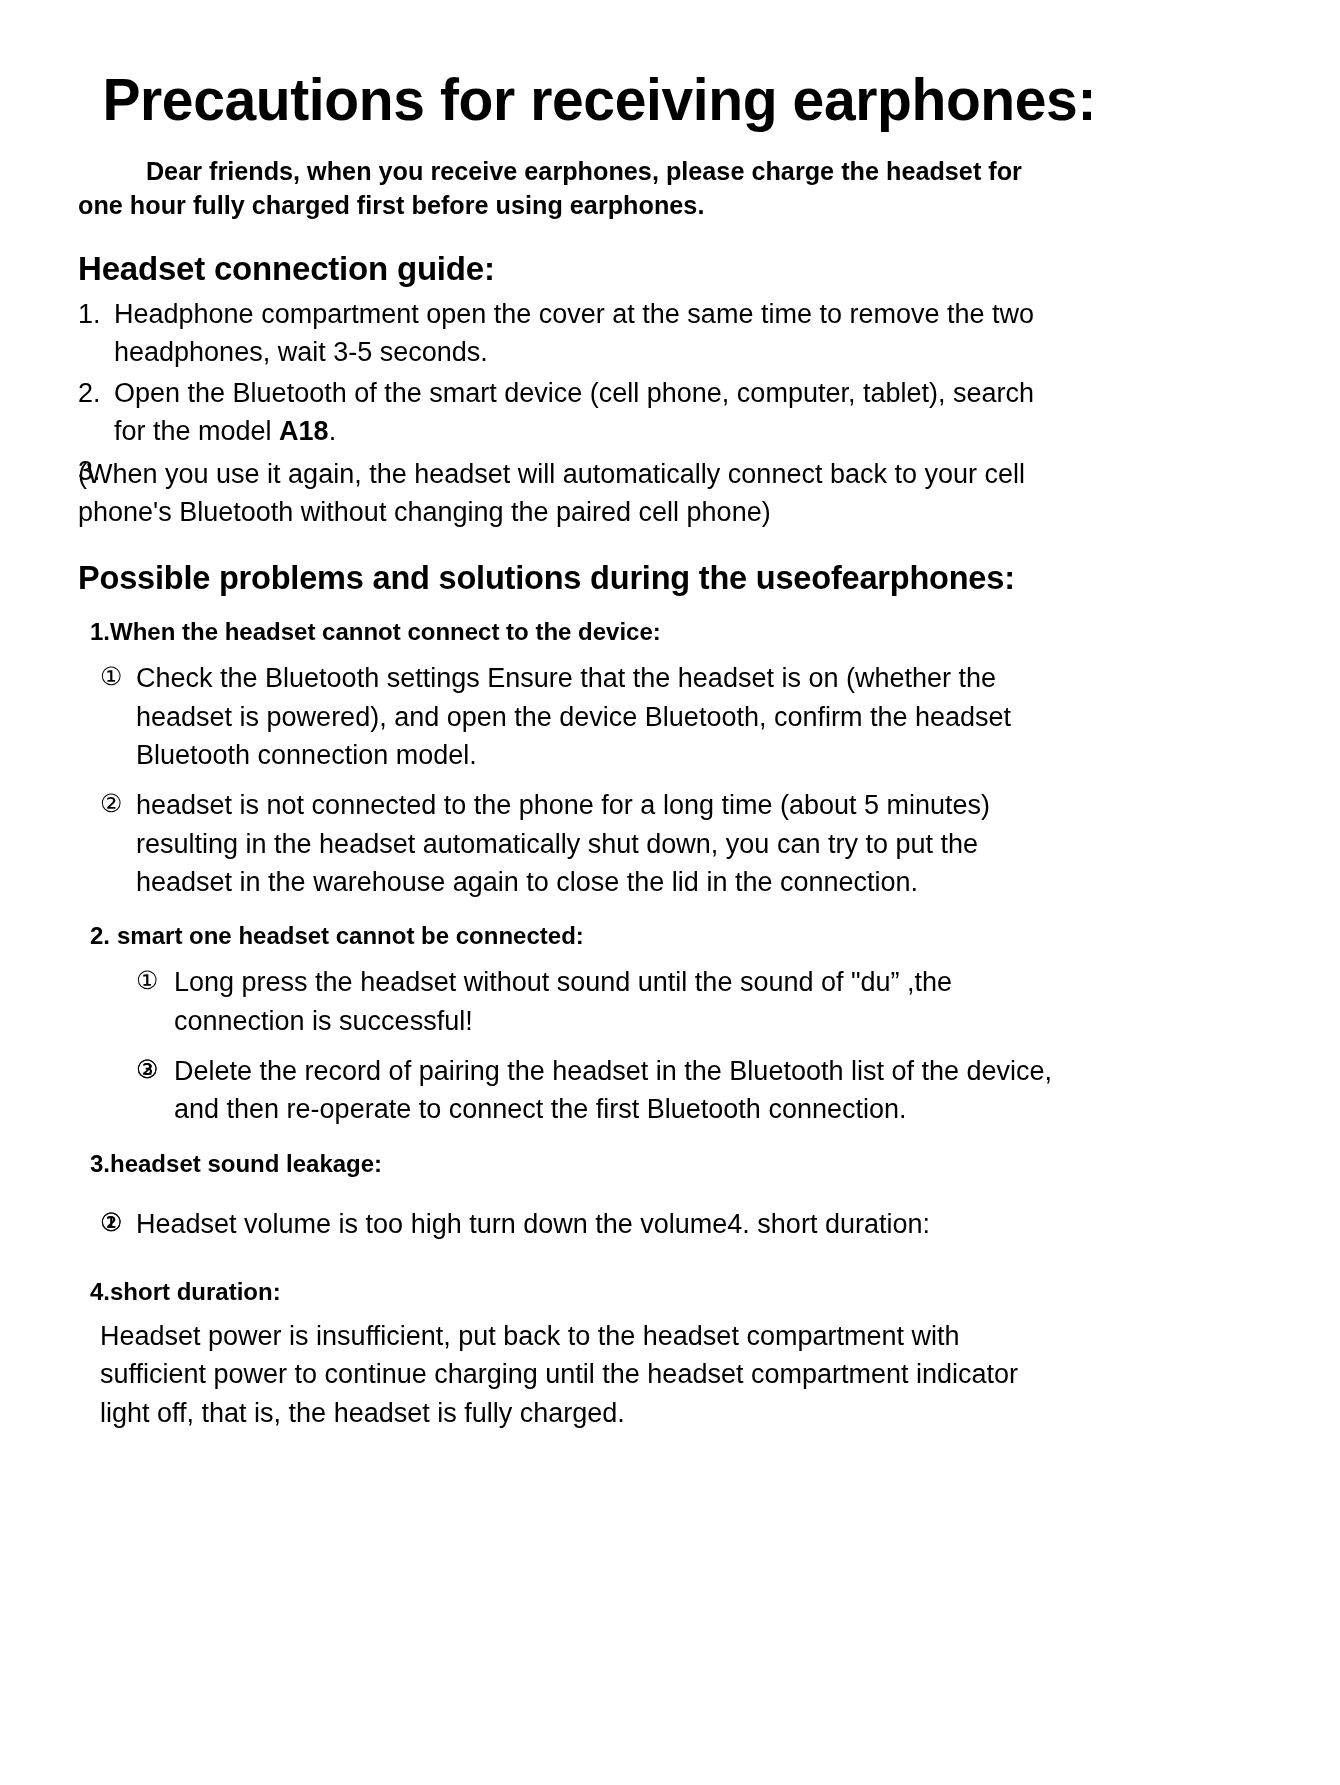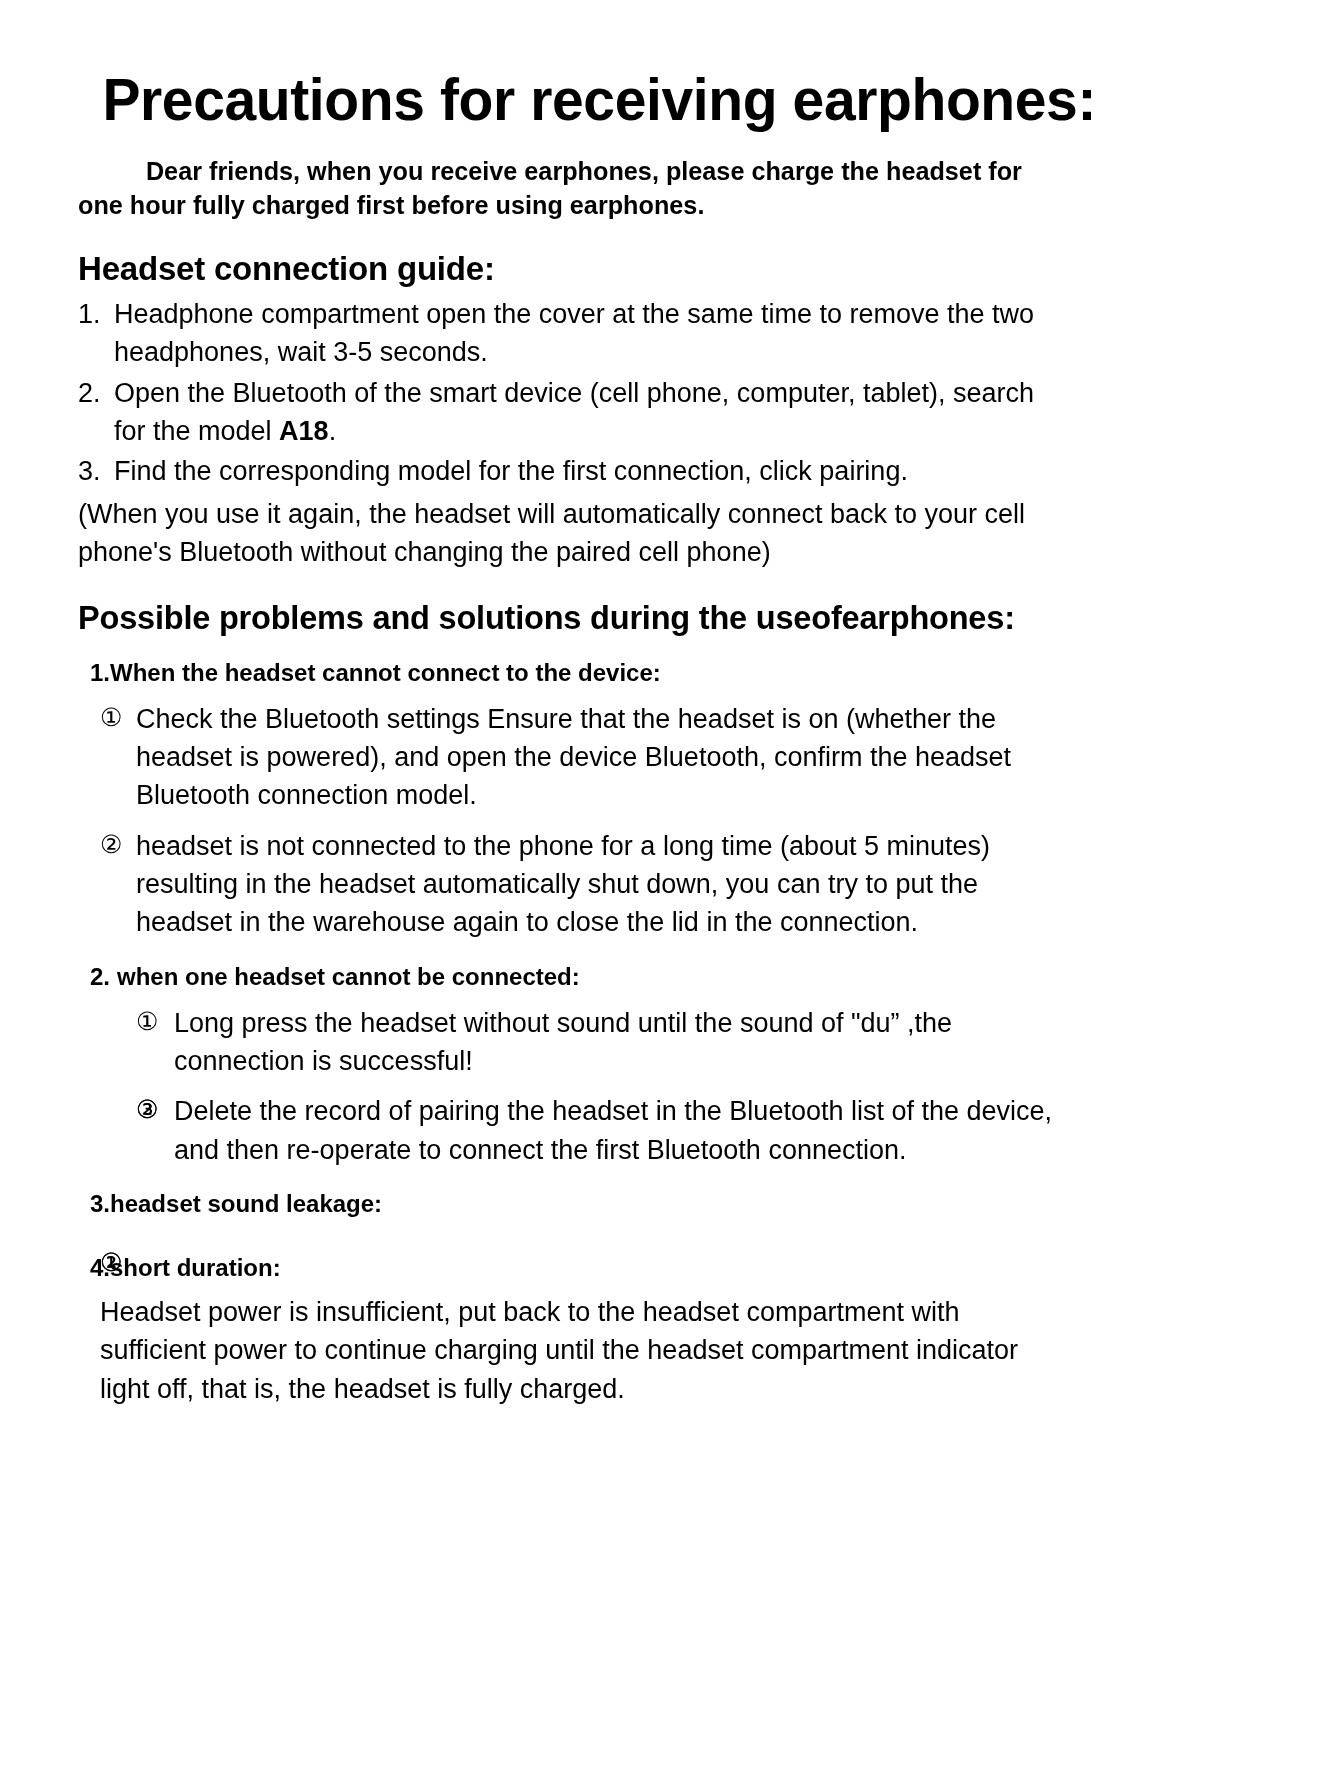--- a/index.html
+++ b/index.html
@@ -144,41 +144,40 @@
     <li>
       <span class="marker">1.</span>
       <span>Headphone compartment open the cover at the same time to remove the two headphones, wait 3-5 seconds.</span>
     </li>
     <li>
       <span class="marker">2.</span>
       <span>Open the Bluetooth of the smart device (cell phone, computer, tablet), search for the model </span><span class="bold-inline">A18</span><span>.</span>
     </li>
     <li>
       <span class="marker">3.</span>
-      <span>Find the corresponding model for the first connection, click pairing.</span>
     </li>
   </ul>
 
   <p class="note">(When you use it again, the headset will automatically connect back to your cell phone's Bluetooth without changing the paired cell phone)</p>
 
   <h2 class="h-section tight">Possible problems and solutions during the useofearphones:</h2>
 
   <h3 class="h-sub"><span class="num">1.</span><span>When the headset cannot connect to the device:</span></h3>
   <div class="circ-list">
     <p class="circ-item">
       <span class="circle-num">①</span>
       <span>Check the Bluetooth settings Ensure that the headset is on (whether the headset is powered), and open the device Bluetooth, confirm the headset Bluetooth connection model.</span>
     </p>
     <p class="circ-item">
       <span class="circle-num">②</span>
       <span>headset is not connected to the phone for a long time (about 5 minutes) resulting in the headset automatically shut down, you can try to put the headset in the warehouse again to close the lid in the connection.</span>
     </p>
   </div>
 
-  <h3 class="h-sub gap"><span class="num">2.</span><span>when one headset cannot be connected:</span></h3>
+  <h3 class="h-sub gap"><span class="num">2.</span><span>smart one headset cannot be connected:</span></h3>
   <div class="circ-list">
     <p class="circ-item" style="padding-left:96px;">
       <span class="circle-num" style="left:58px;">①</span>
       <span>Long press the headset without sound until the sound of "du” ,the connection is successful!</span>
     </p>
     <p class="circ-item" style="padding-left:96px;">
       <span class="circle-num" style="left:58px;">②</span>
     </p>
     <p class="circ-item" style="padding-left:96px;">
       <span class="circle-num" style="left:58px;">③</span>
@@ -186,19 +185,20 @@
     </p>
   </div>
 
   <h3 class="h-sub"><span class="num">3.</span><span>headset sound leakage:</span></h3>
   <div class="circ-list">
     <p class="circ-item">
       <span class="circle-num">①</span>
     </p>
     <p class="circ-item" style="margin-top:26px;">
       <span class="circle-num">②</span>
+      <span>Headset volume is too high turn down the volume4. short duration:</span>
     </p>
   </div>
 
   <h3 class="h-sub" style="margin-top:34px;"><span class="num">4.</span><span>short duration:</span></h3>
   <p class="plain-para">Headset power is insufficient, put back to the headset compartment with sufficient power to continue charging until the headset compartment indicator light off, that is, the headset is fully charged.</p>
 
 </div>
 
 </body></html>

